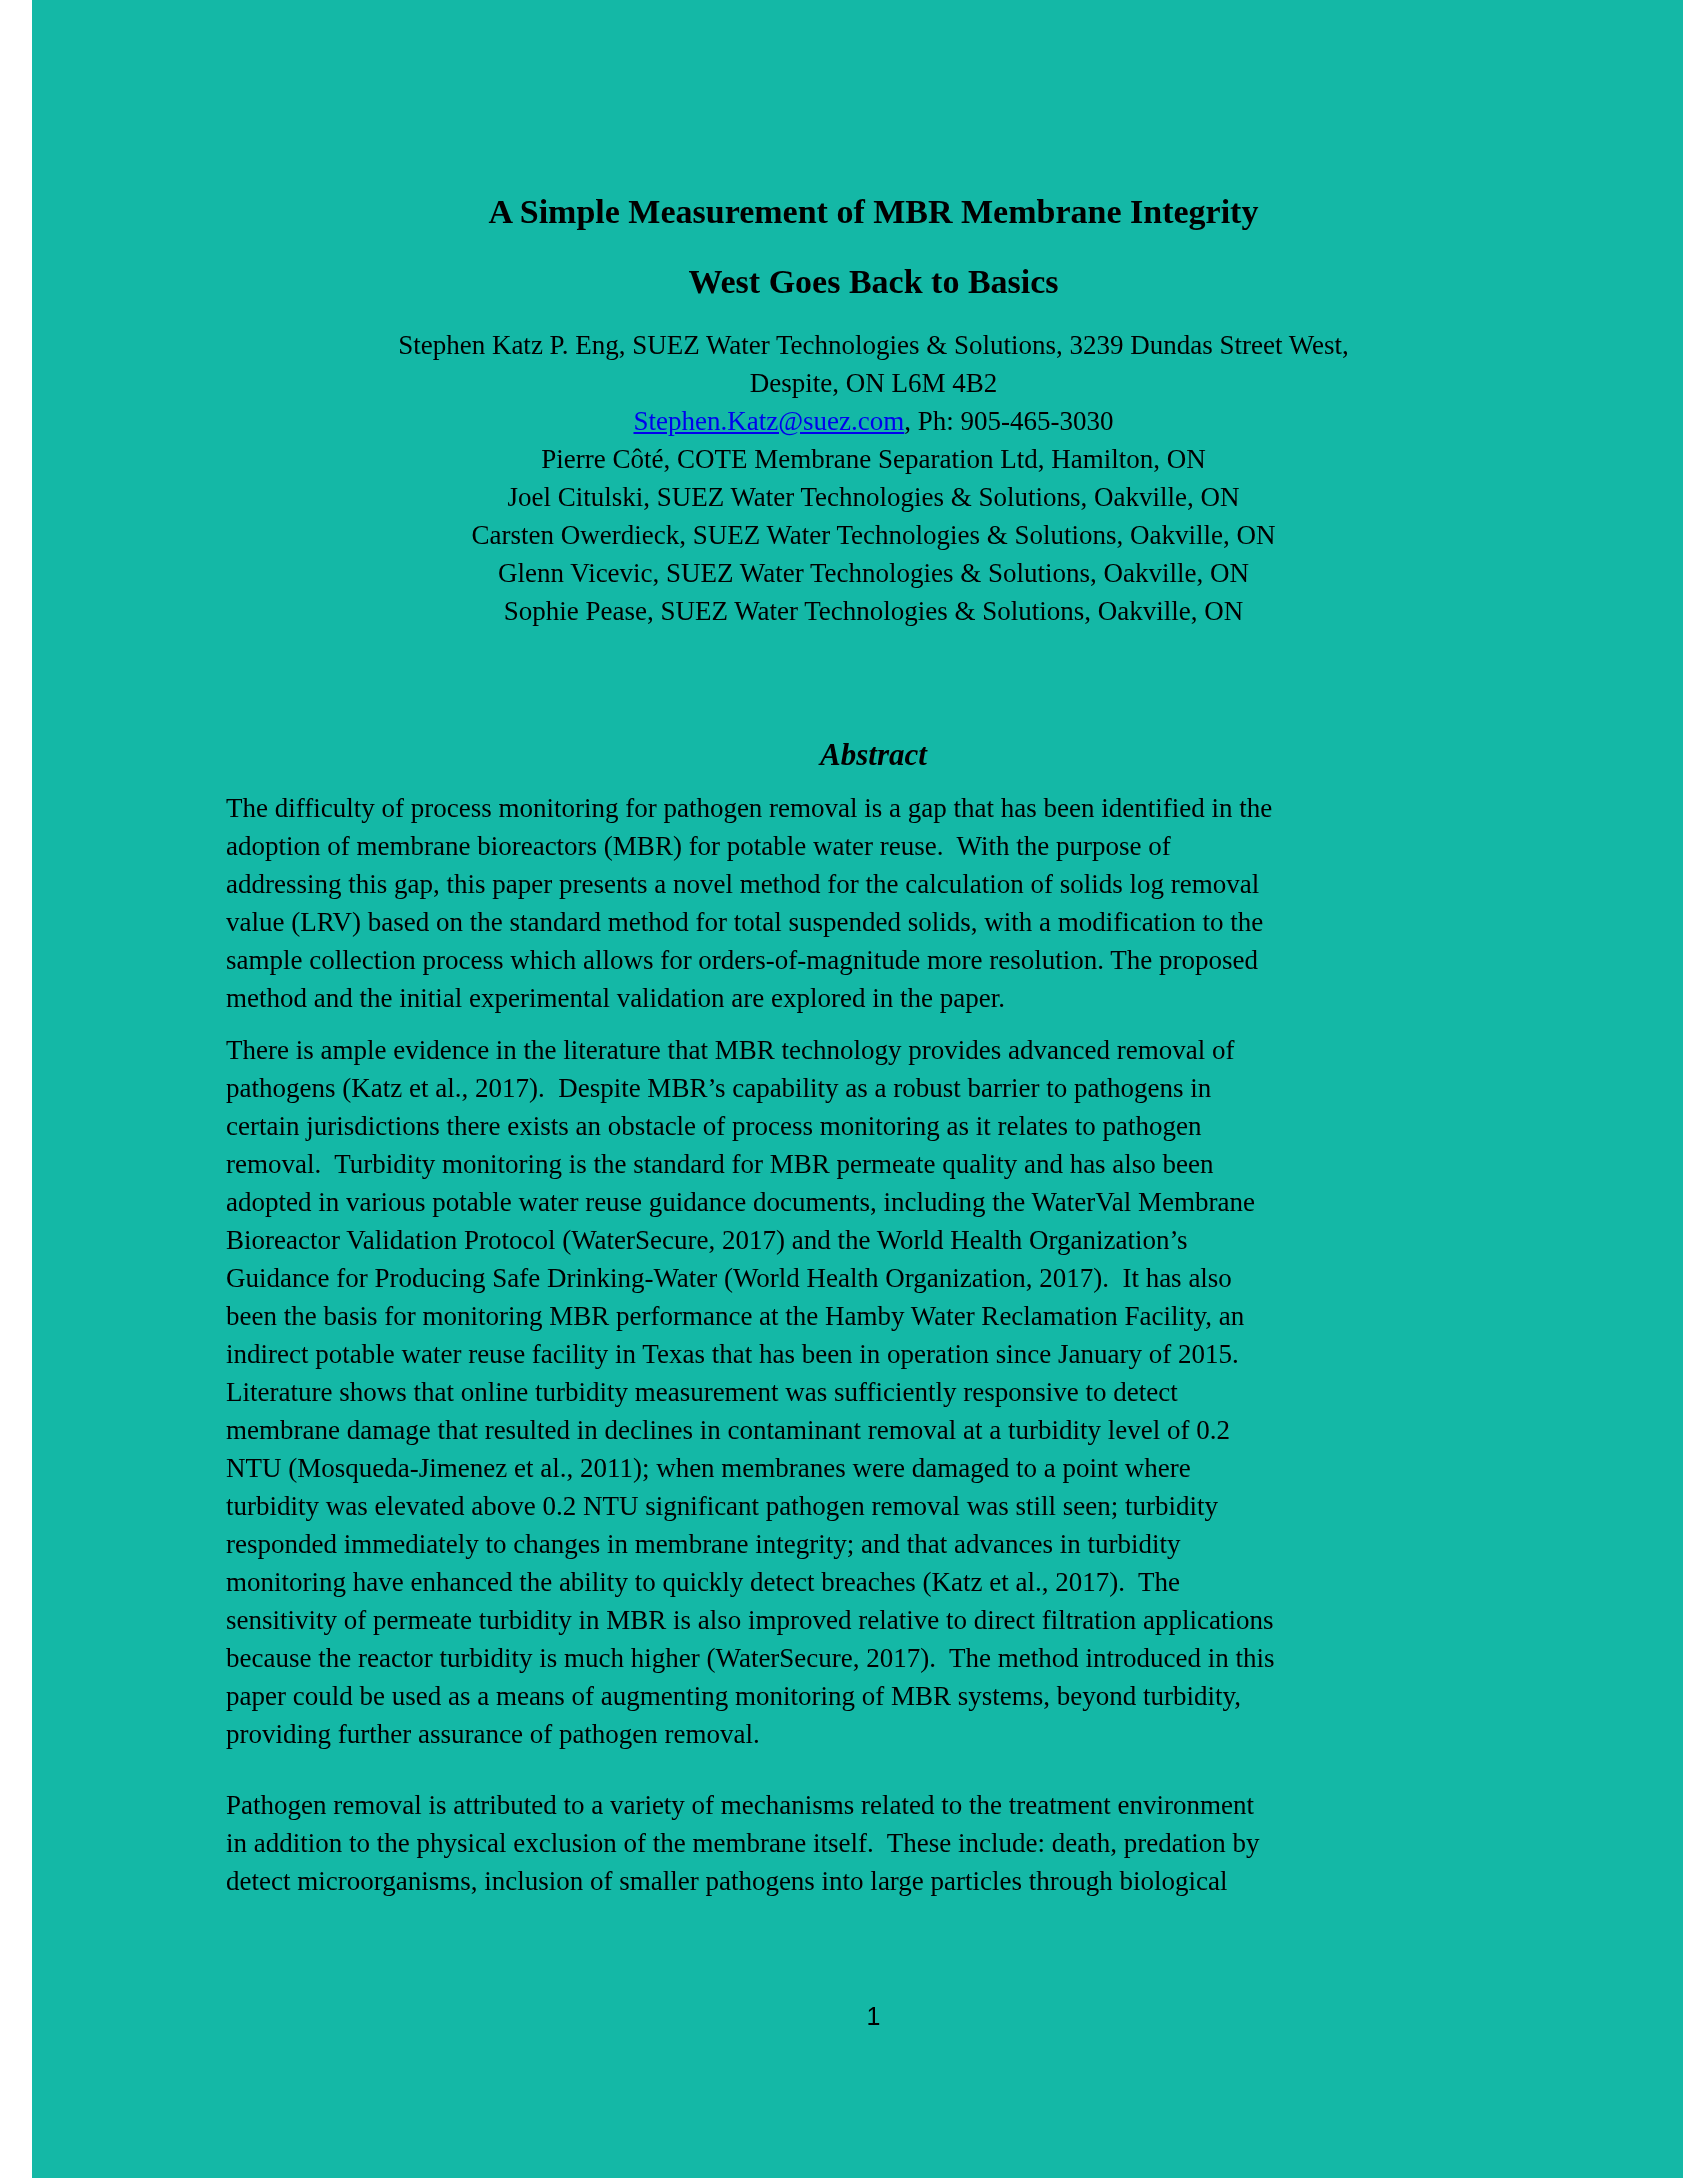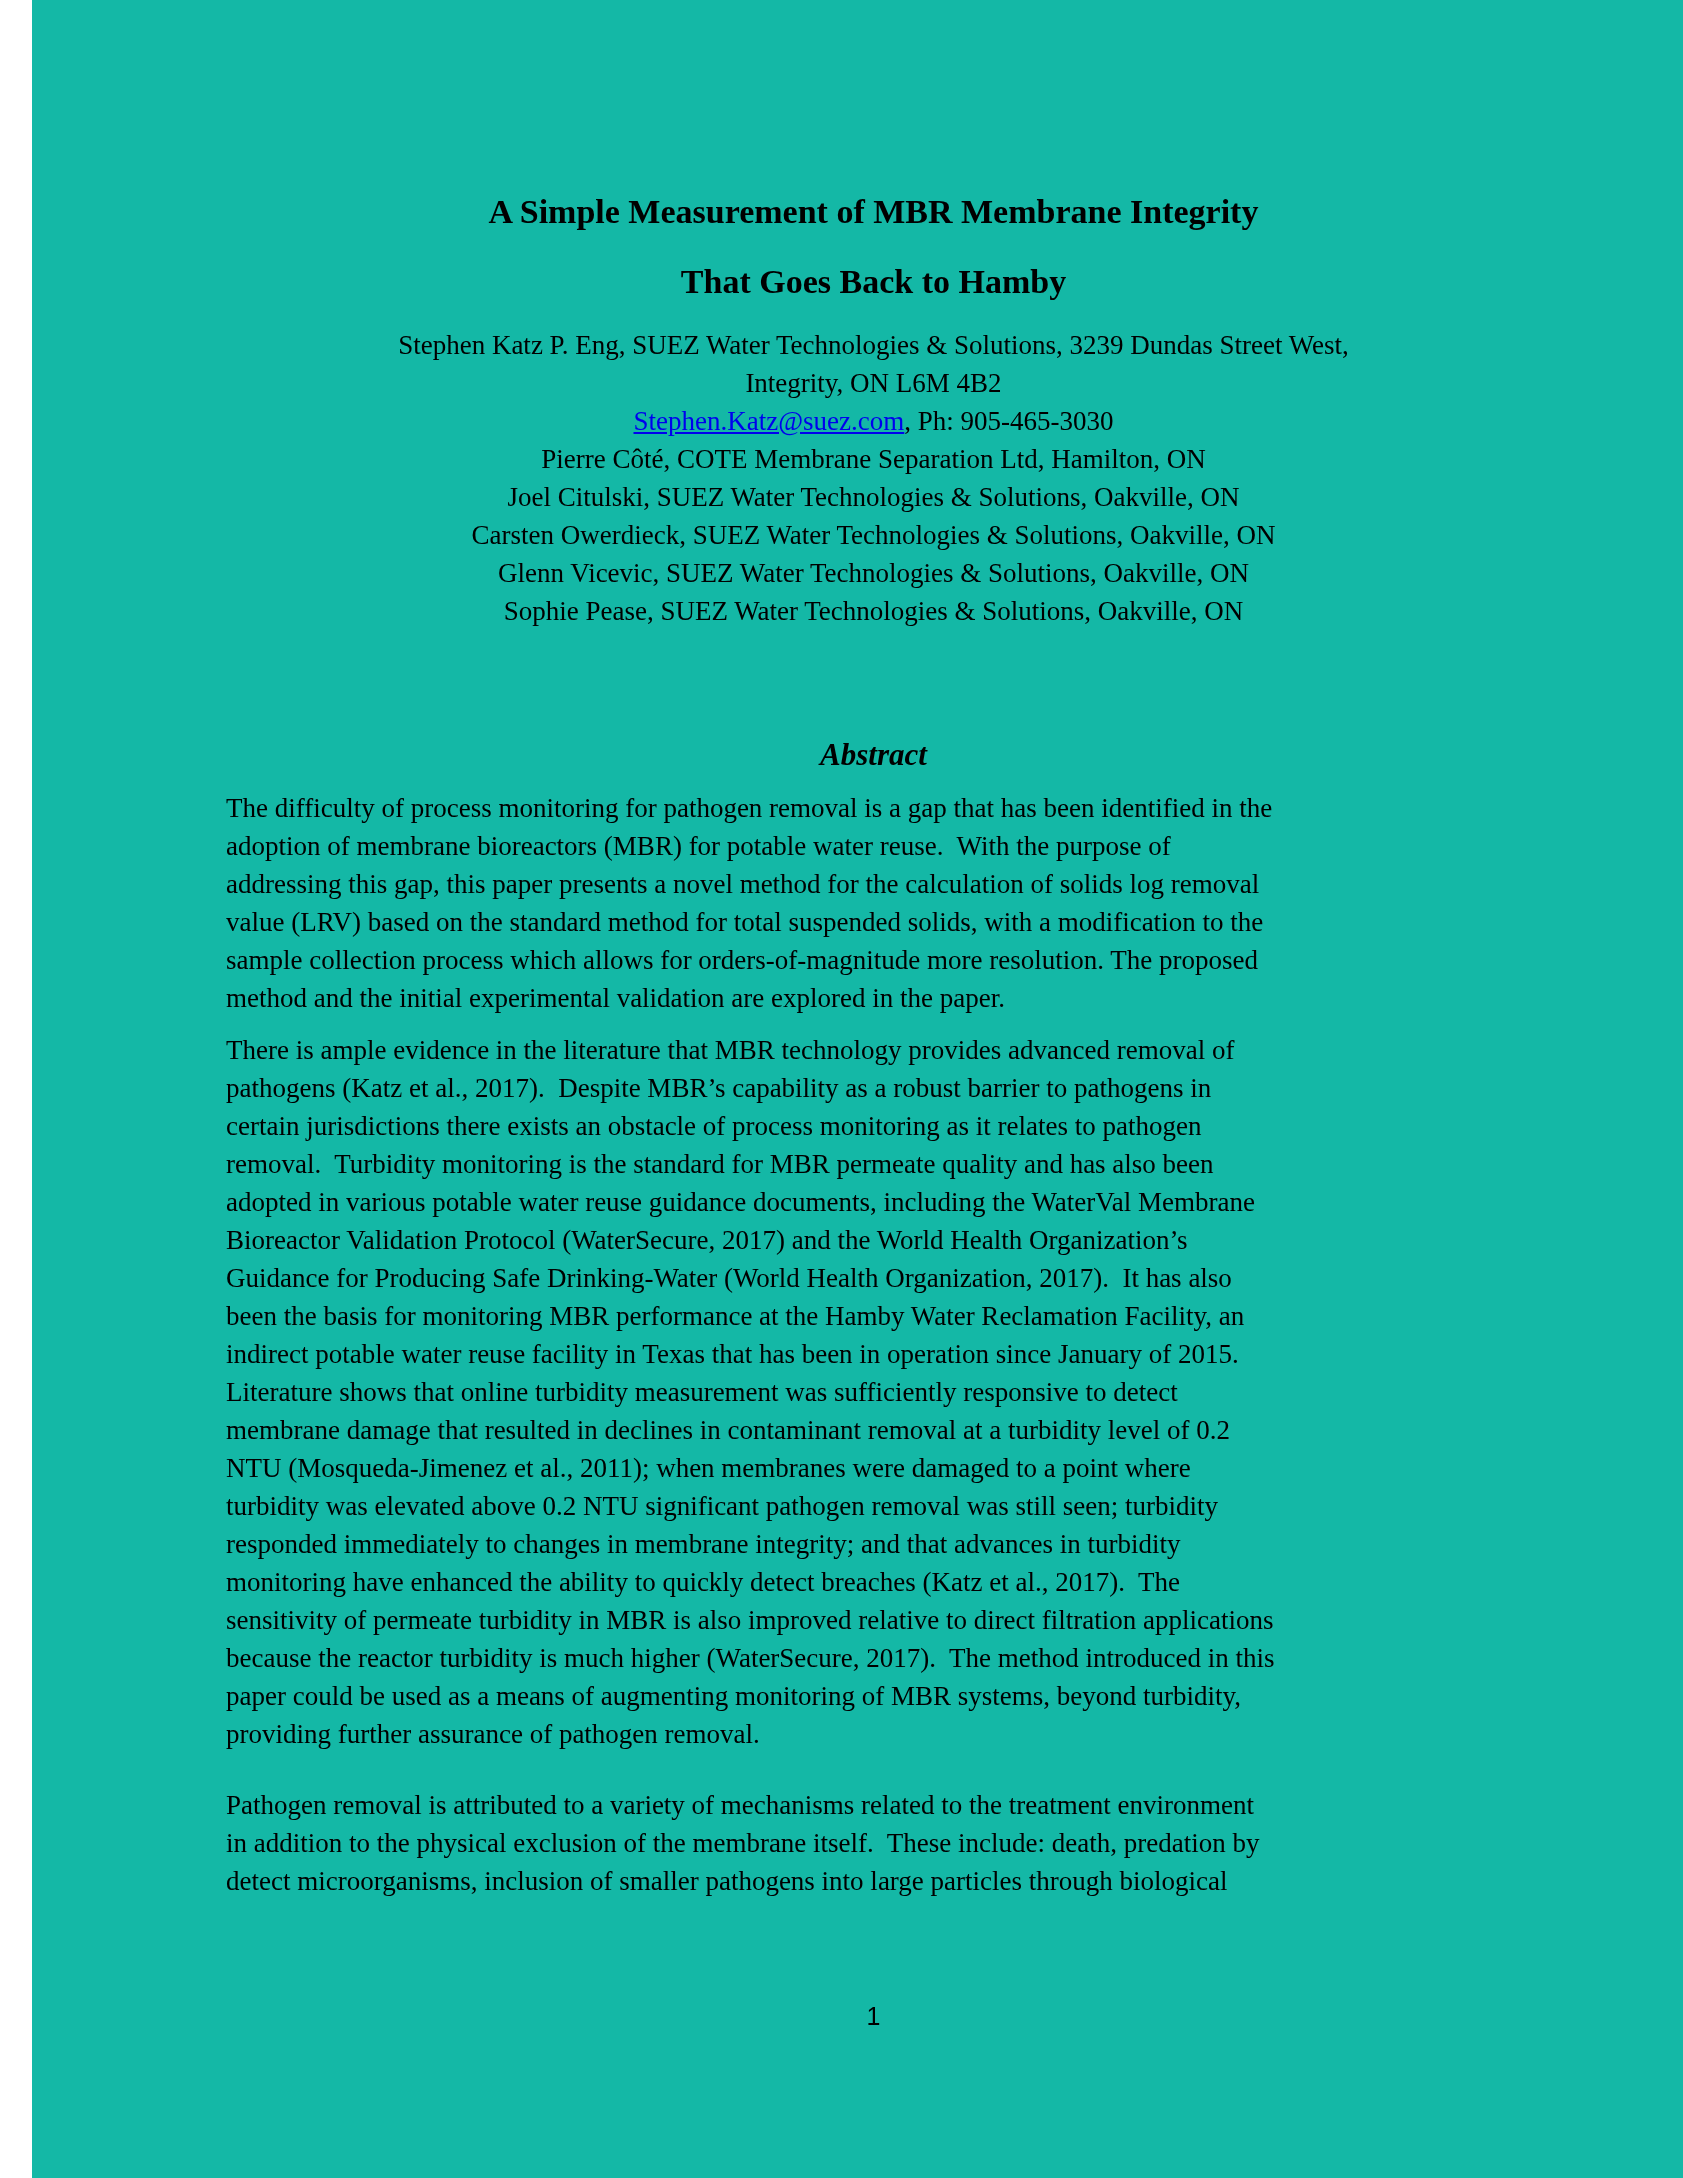--- a/index.html
+++ b/index.html
@@ -79,25 +79,25 @@
     color: #000000;
   }
 </style>
 </head>
 <body>
 
 <div class="page">
   <div class="content">
 
     <h1 class="title-line">A Simple Measurement of MBR Membrane Integrity</h1>
-    <h1 class="title-line title-line2">That Goes Back to Hamby</h1>
+    <h1 class="title-line title-line2">West Goes Back to Basics</h1>
 
     <div class="authors">
       <div class="author-line">Stephen Katz P. Eng, SUEZ Water Technologies &amp; Solutions, 3239 Dundas Street West,</div>
-      <div class="author-line">Integrity, ON L6M 4B2</div>
+      <div class="author-line">Despite, ON L6M 4B2</div>
       <div class="author-line"><a class="email-link" href="#">Stephen.Katz@suez.com</a><span>, Ph: 905-465-3030</span></div>
       <div class="author-line">Pierre Côté, COTE Membrane Separation Ltd, Hamilton, ON</div>
       <div class="author-line">Joel Citulski, SUEZ Water Technologies &amp; Solutions, Oakville, ON</div>
       <div class="author-line">Carsten Owerdieck, SUEZ Water Technologies &amp; Solutions, Oakville, ON</div>
       <div class="author-line">Glenn Vicevic, SUEZ Water Technologies &amp; Solutions, Oakville, ON</div>
       <div class="author-line">Sophie Pease, SUEZ Water Technologies &amp; Solutions, Oakville, ON</div>
     </div>
 
     <h2 class="section-heading abstract-heading">Abstract</h2>
     <p class="body-text">The difficulty of process monitoring for pathogen removal is a gap that has been identified in the

